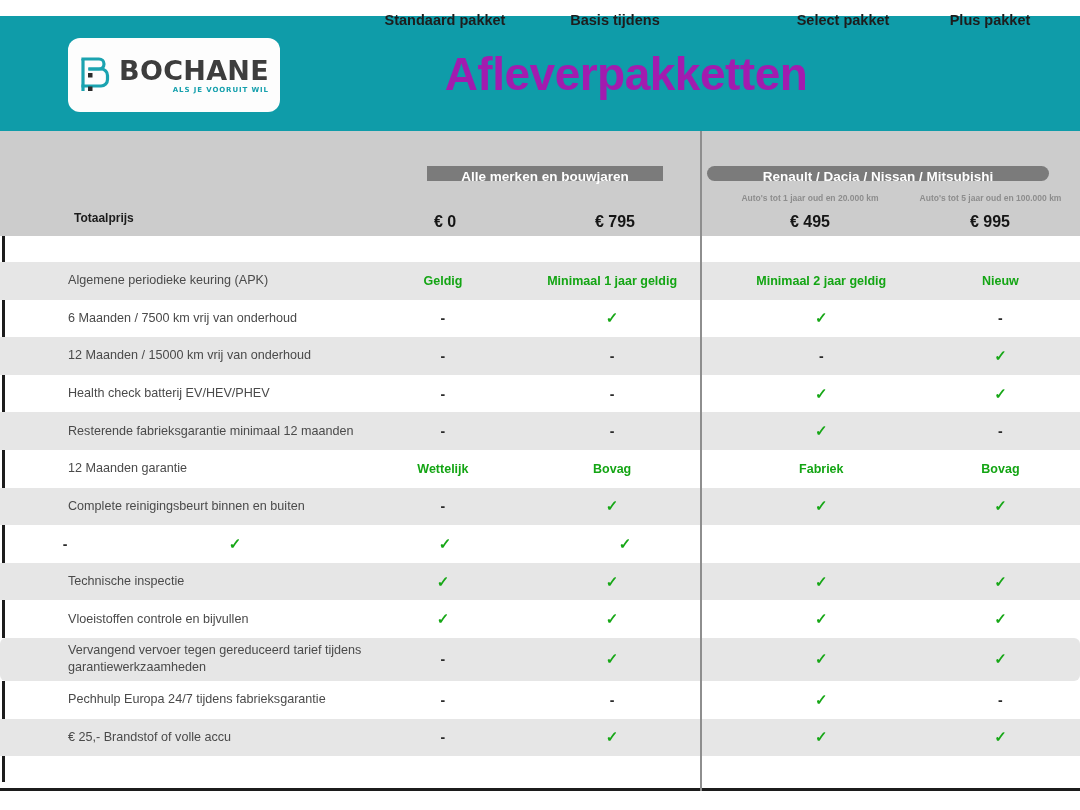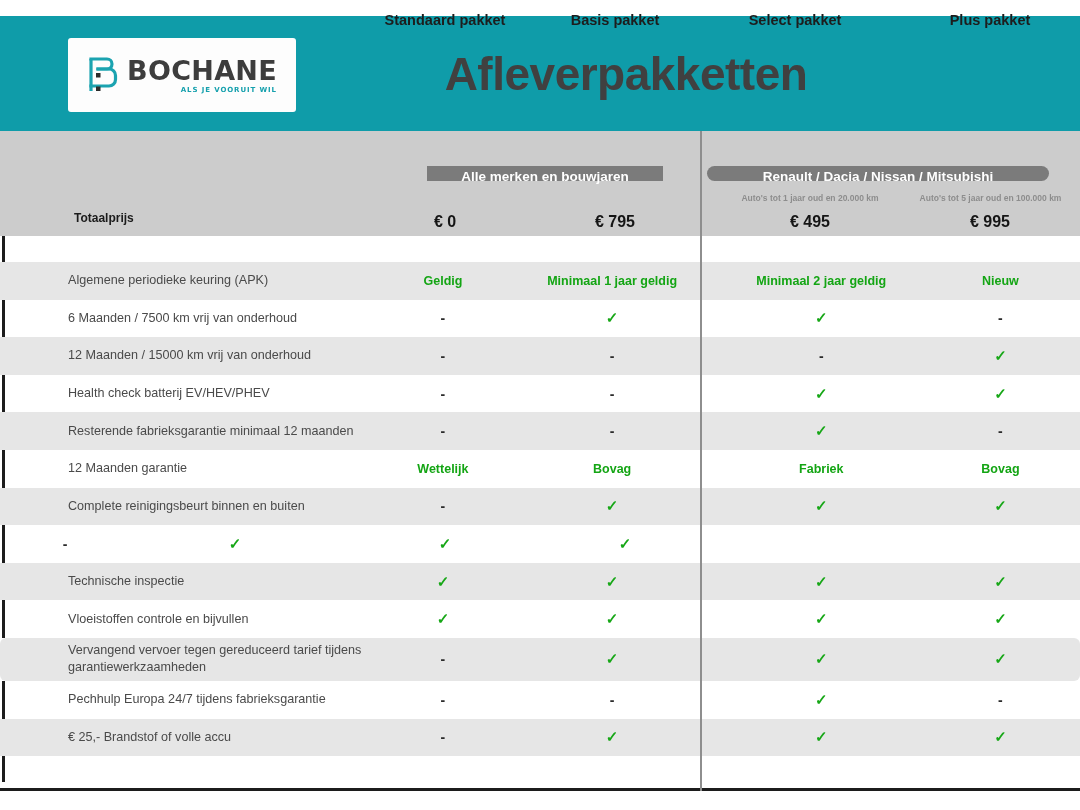--- a/index.html
+++ b/index.html
@@ -41,24 +41,24 @@
     height: 115px;
     background: #0f9ca9;
     display: flex;
     align-items: center;
   }
 
   .logo-card {
     position: absolute;
     left: 68px;
     top: 38px;
-    width: 228px;
+    width: 212px;
     height: 74px;
     background: #fdfdfd;
-    border-radius: 3px;
+    border-radius: 12px;
     display: flex;
     align-items: center;
     justify-content: center;
   }
 
   .logo-inner {
     display: flex;
     align-items: center;
     gap: 6px;
   }
@@ -97,21 +97,21 @@
     position: absolute;
     left: 0;
     top: 16px;
     width: 992px;
     height: 115px;
     display: flex;
     align-items: center;
     justify-content: center;
     padding-left: 260px;
     box-sizing: border-box;
-    color: #404040;
+    color: #a21caf;
     font-size: 46px;
     font-weight: bold;
     letter-spacing: -0.5px;
   }
 
   
   .col-head {
     position: absolute;
     left: 0;
     top: 131px;
@@ -123,21 +123,21 @@
   .ch-title {
     position: absolute;
     font-size: 14.5px;
     font-weight: bold;
     color: #1d1d1d;
     text-align: center;
     top: 12px;
   }
   .ch-title.c1 { left: 380px; width: 130px; }
   .ch-title.c2 { left: 535px; width: 160px; }
-  .ch-title.c3 { left: 720px; width: 150px; }
+  .ch-title.c3 { left: 768px; width: 150px; }
   .ch-title.c4 { left: 910px; width: 160px; }
 
   .ch-badge {
     position: absolute;
     background: #7b7b7b;
     color: #ffffff;
     font-size: 13.5px;
     font-weight: bold;
     text-align: center;
     line-height: 21px;
@@ -297,21 +297,21 @@
         <span class="logo-tag">ALS JE VOORUIT WIL</span>
       </span>
     </div>
   </div>
 
   <div class="header-title">Afleverpakketten</div>
 
   <div class="col-head"></div>
 
   <div class="ch-title c1">Standaard pakket</div>
-  <div class="ch-title c2">Basis pakket</div>
+  <div class="ch-title c2">Basis tijdens</div>
   <div class="ch-title c3">Select pakket</div>
   <div class="ch-title c4">Plus pakket</div>
 
   <div class="ch-badge left">Alle merken en bouwjaren</div>
   <div class="ch-badge right">Renault / Dacia / Nissan / Mitsubishi</div>
 
   <div class="ch-sub c3">Auto's tot 1 jaar oud en 20.000 km</div>
   <div class="ch-sub c4">Auto's tot 5 jaar oud en 100.000 km</div>
 
   <div class="totaalprijs">Totaalprijs</div>

